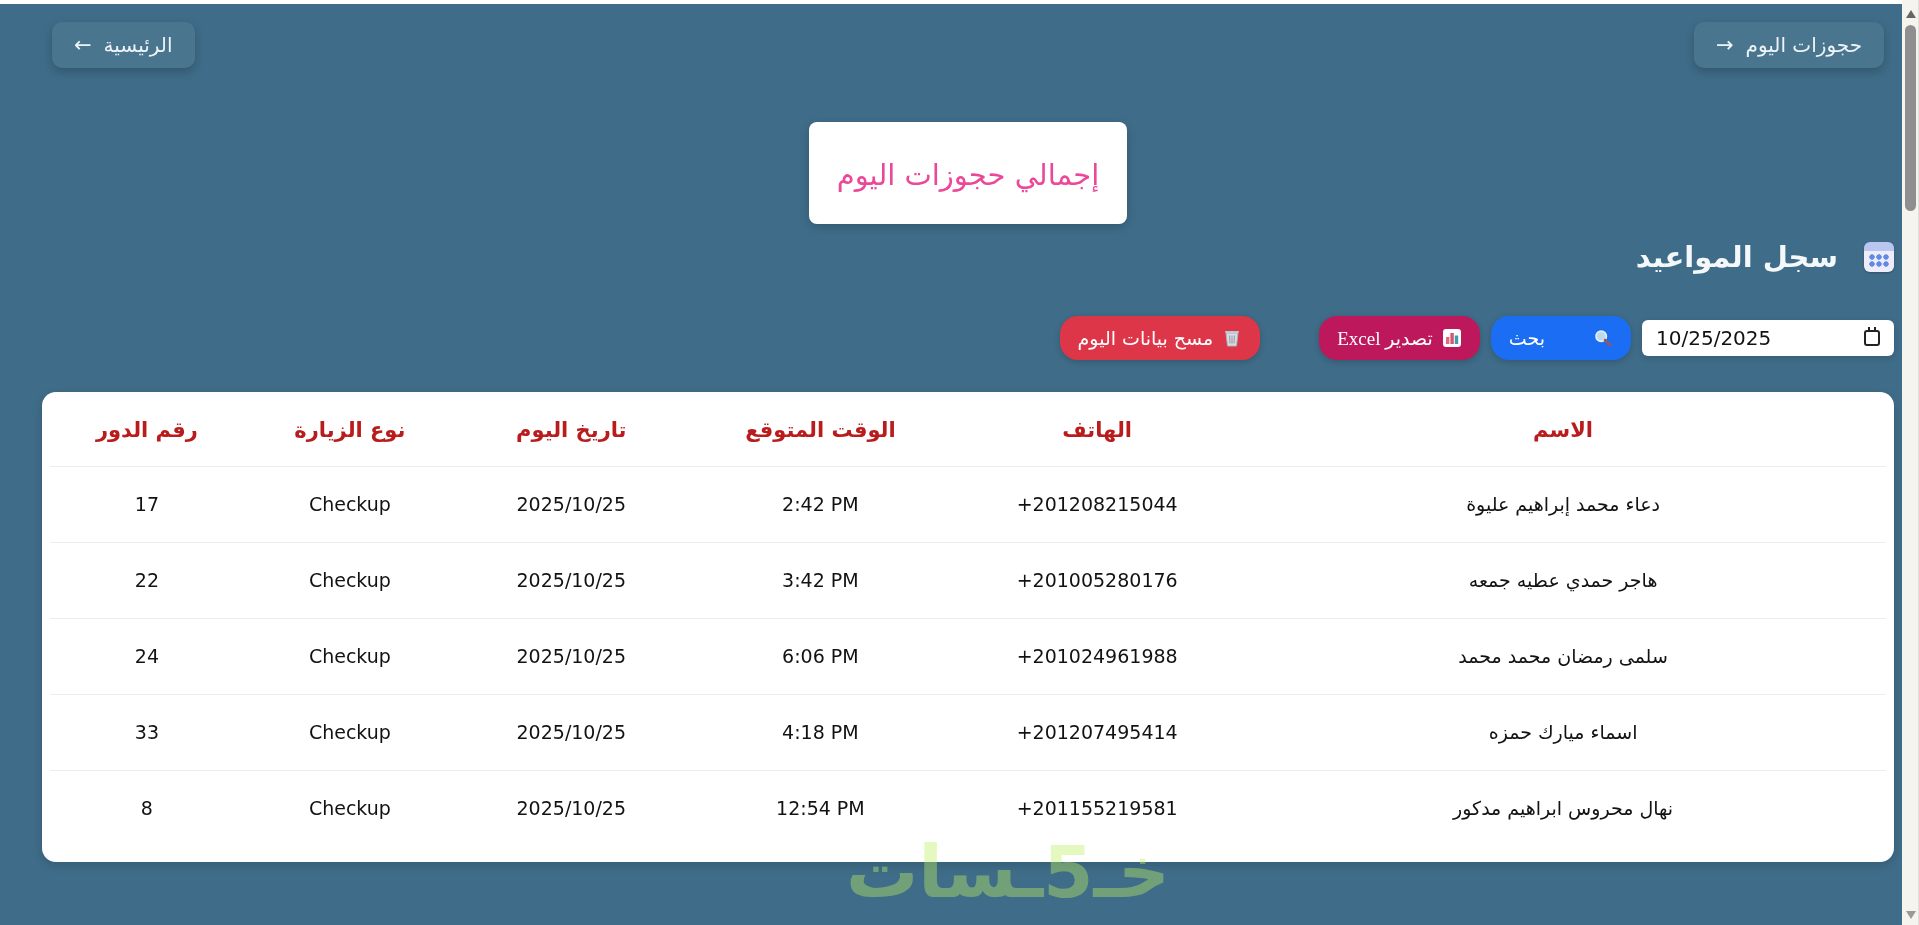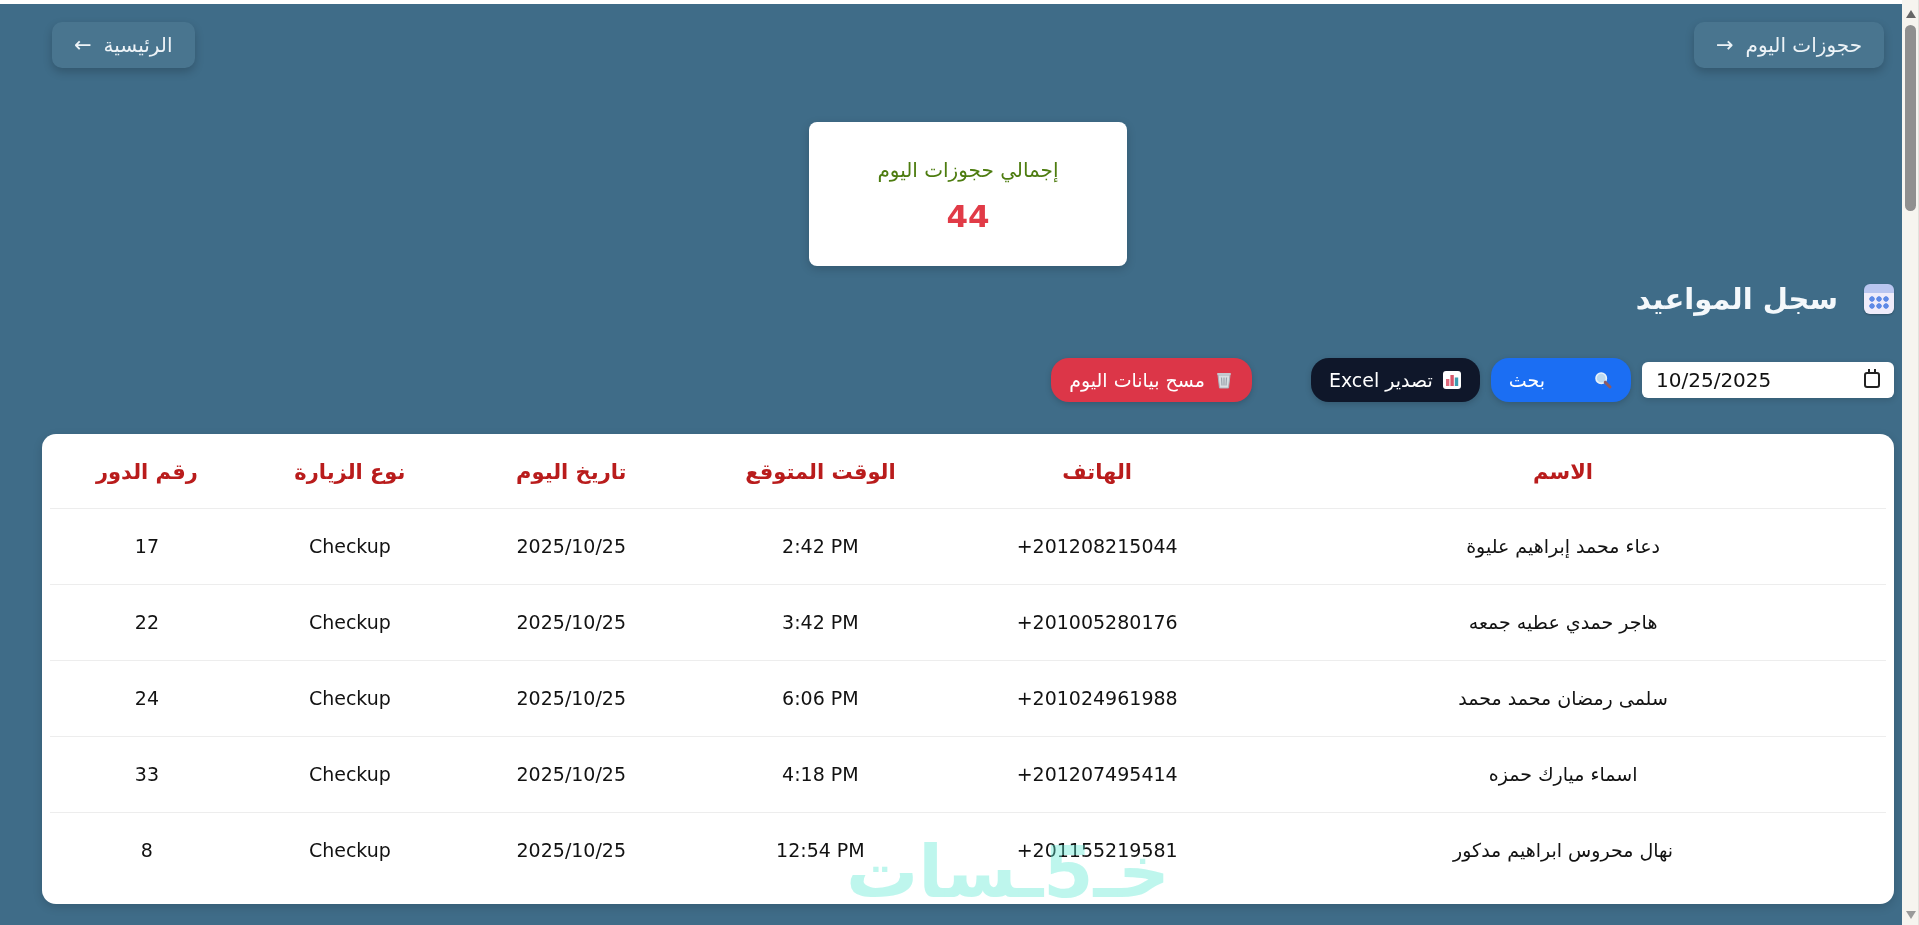--- a/index.html
+++ b/index.html
@@ -23,21 +23,21 @@
     box-shadow:0 4px 10px rgba(0,0,0,0.20);
   }
   .nav-btn .arrow { font-size:21px; line-height:1; }
 
   
   .summary-card {
     width:318px; margin:54px auto 0; background:#ffffff; border-radius:8px;
     padding:36px 18px 32px; text-align:center;
     box-shadow:0 3px 10px rgba(0,0,0,0.18);
   }
-  .summary-label { font-size:20px; color:#4d7c0f; }
+  .summary-label { font-size:29px; color:#ec4899; }
   .summary-value { font-size:31px; font-weight:bold; color:#e13b47; margin-top:16px; }
 
   
   .section-heading {
     margin-top:16px; display:flex; align-items:center; gap:26px;
     font-size:29px; font-weight:bold; color:#f4f8fb;
   }
   .cal-icon {
     width:30px; height:30px; border-radius:6px; position:relative;
     background:linear-gradient(#b9c6f0 0 9px, #efecfa 9px 100%);
@@ -50,21 +50,21 @@
   }
 
   
   .controls-row { margin-top:42px; display:flex; align-items:center; gap:11px; }
   .ctl-btn {
     height:44px; border:none; cursor:pointer; border-radius:18px; color:#ffffff;
     font-size:19px; font-family:inherit; display:flex; align-items:center; gap:9px;
     padding:0 18px; box-shadow:0 2px 6px rgba(0,0,0,0.18);
   }
   .btn-search { background:#1b6ef3;gap:48px; }
-  .btn-excel  { background:#0f172a; }
+  .btn-excel  { background:#be185d;font-family:Liberation Serif, serif; }
   .btn-clear  { background:#dc3648; margin-inline-start:48px; }
 
   .date-input {
     width:252px; height:36px; background:#ffffff; border-radius:6px;
     direction:ltr; display:flex; align-items:center; justify-content:space-between;
     padding:0 14px; font-size:20px; color:#111111; cursor:pointer;
     box-shadow:0 2px 6px rgba(0,0,0,0.15);
   }
   .date-glyph { width:16px; height:16px; border:2px solid #222; border-radius:3px; position:relative; }
   .date-glyph::before { content:""; position:absolute; top:-5px; left:2px; width:2px; height:4px; background:#222; }
@@ -77,21 +77,21 @@
     box-shadow:0 3px 10px rgba(0,0,0,0.15);
   }
   table { width:100%; border-collapse:collapse; table-layout:fixed; }
   thead th { height:72px; font-size:21px; font-weight:bold; color:#b91c1c; text-align:center; }
   tbody td { height:76px; font-size:19px; color:#121212; text-align:center; border-top:1px solid #ededed; }
   td.ltr { direction:ltr; }
 
   
   .watermark {
     position:absolute; left:846px; top:836px; z-index:5; pointer-events:none;
-    font-size:72px; font-weight:bold; color:#5eead4; opacity:0.40; direction:rtl;
+    font-size:72px; font-weight:bold; color:#bef264; opacity:0.40; direction:rtl;
     line-height:1;
   }
 
   
   .scrollbar { position:absolute; top:0; left:0; width:17px; height:925px; background:#f6f4ef; border-right:1px solid #e3e1dc; }
   .sb-up {
     position:absolute; top:10px; left:3.5px; width:0; height:0; cursor:pointer;
     border-left:5px solid transparent; border-right:5px solid transparent; border-bottom:8px solid #666666;
   }
   .sb-thumb { position:absolute; top:25px; left:3px; width:11px; height:186px; background:#8f8f8f; border-radius:6px; cursor:grab; }
@@ -115,21 +115,20 @@
       <span class="arrow">→</span>
     </button>
     <button class="nav-btn">
       <span>الرئيسية</span>
       <span class="arrow">←</span>
     </button>
   </div>
 
   <div class="summary-card">
     <div class="summary-label">إجمالي حجوزات اليوم</div>
-    <div class="summary-value">44</div>
   </div>
 
   <div class="section-heading">
     <span class="cal-icon"></span>
     <span>سجل المواعيد</span>
   </div>
 
   <div class="controls-row">
 
     <div class="date-input">

